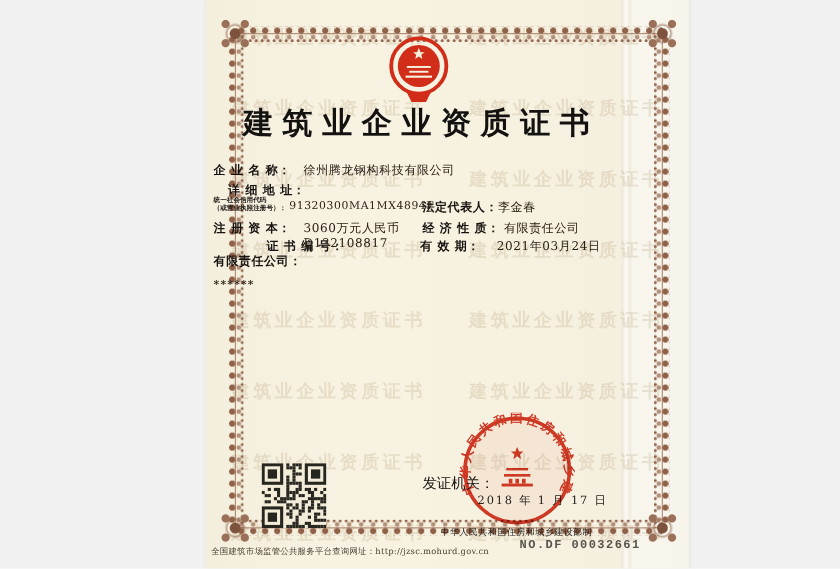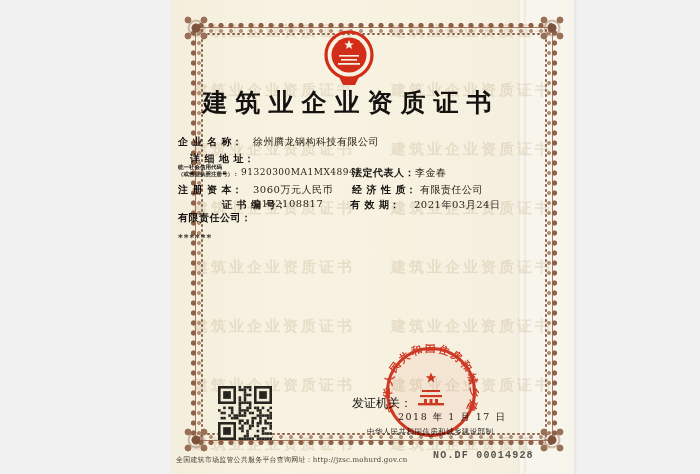--- a/index.html
+++ b/index.html
@@ -53,21 +53,21 @@
          letter-spacing:8px;color:#141210;}
   .subtitle{left:176px;top:113px;width:350px;text-align:center;font-size:10.5px;font-weight:bold;
          letter-spacing:6px;color:#1a1713;}
   .flabel{font-size:10px;font-weight:bold;color:#171310;letter-spacing:0.5px;}
   .fvalue{font-size:10px;color:#2b2117;letter-spacing:0.5px;}
   .slabel{font-size:5.5px;line-height:6.5px;font-weight:bold;color:#171310;}
   .qual-line{font-size:9.5px;color:#2b2117;}
   .stars{font-size:9px;font-weight:bold;color:#2b2117;letter-spacing:1px;}
   .issuer{font-size:12px;font-weight:normal;color:#171310;}
   .issue-date{font-size:9.5px;color:#22201c;letter-spacing:1.5px;}
-  .made-by{font-size:7.5px;color:#201d19;letter-spacing:0.4px;}
+  .made-by{font-size:7.5px;color:#201d19;letter-spacing:0.4px;margin-top:12px;}
   .footer-q{font-size:7px;color:#4a4138;letter-spacing:0.2px;}
   .serial{font-family:"Liberation Mono",monospace;font-size:10px;font-weight:bold;
           color:#57544c;letter-spacing:1.2px;}
   .seal{mix-blend-mode:multiply;opacity:0.93;}
 </style>
 </head>
 <body>
 
 <div class="stage">
   <div class="paper"></div>
@@ -278,14 +278,14 @@
       <rect x="39" y="46" width="18" height="2" fill="#d22d18"></rect>
       <rect x="37" y="51" width="22" height="2.2" fill="#d22d18"></rect>
       <rect x="41" y="55" width="3" height="4" fill="#d22d18"></rect>
       <rect x="46.5" y="55" width="3" height="4" fill="#d22d18"></rect>
       <rect x="52" y="55" width="3" height="4" fill="#d22d18"></rect>
       <rect x="35" y="59" width="26" height="2.4" fill="#d22d18"></rect>
     </g>
   </svg>
 
   <div class="abs footer-q" style="left:176px;top:455px;">全国建筑市场监管公共服务平台查询网址：http://jzsc.mohurd.gov.cn</div>
-  <div class="abs serial" style="left:433px;top:450px;">NO.DF 00014928</div>
+  <div class="abs serial" style="left:433px;top:450px;">NO.DF 00032661</div>
 </div>
 
 </body></html>

